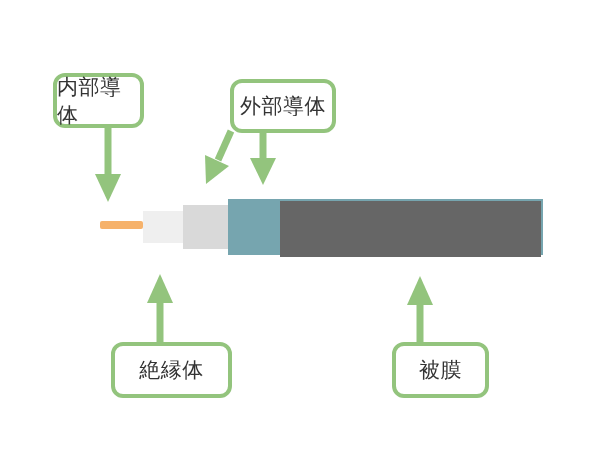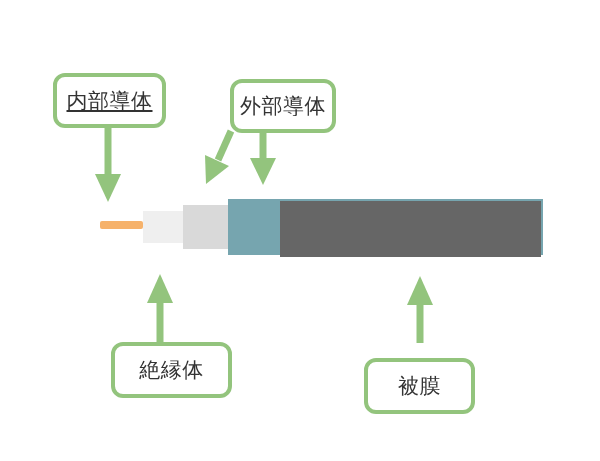--- a/index.html
+++ b/index.html
@@ -41,24 +41,24 @@
     background: #ffffff;
     border: 4px solid #93c47d;
     border-radius: 12px;
     display: flex;
     align-items: center;
     justify-content: center;
     font-size: 21px;
     color: #333333;
     letter-spacing: 0.5px;
   }
-  .callout-inner  { left: 53px;  top: 73px;  width: 113px; height: 55px; text-decoration: underline; }
+  .callout-inner  { left: 53px;  top: 73px;  width: 91px; height: 55px; }
   .callout-outer  { left: 230px; top: 79px;  width: 106px; height: 54px; }
   .callout-insul  { left: 111px; top: 342px; width: 121px; height: 56px; }
-  .callout-jacket { left: 364px; top: 342px; width: 111px;  height: 56px; margin-top: 16px; }
+  .callout-jacket { left: 392px; top: 342px; width: 97px;  height: 56px; }
 </style>
 </head>
 <body>
 
 <div class="canvas">
 
   <div class="part part-insulator" style="background-color: rgb(239, 239, 239);"></div>
   <div class="part part-braid" style="background-color: rgb(217, 217, 217);"></div>
   <div class="part part-foil" style="background-color: rgb(118, 165, 175);"></div>
   <div class="part part-jacket" style="background-color: rgb(102, 102, 102);"></div>

